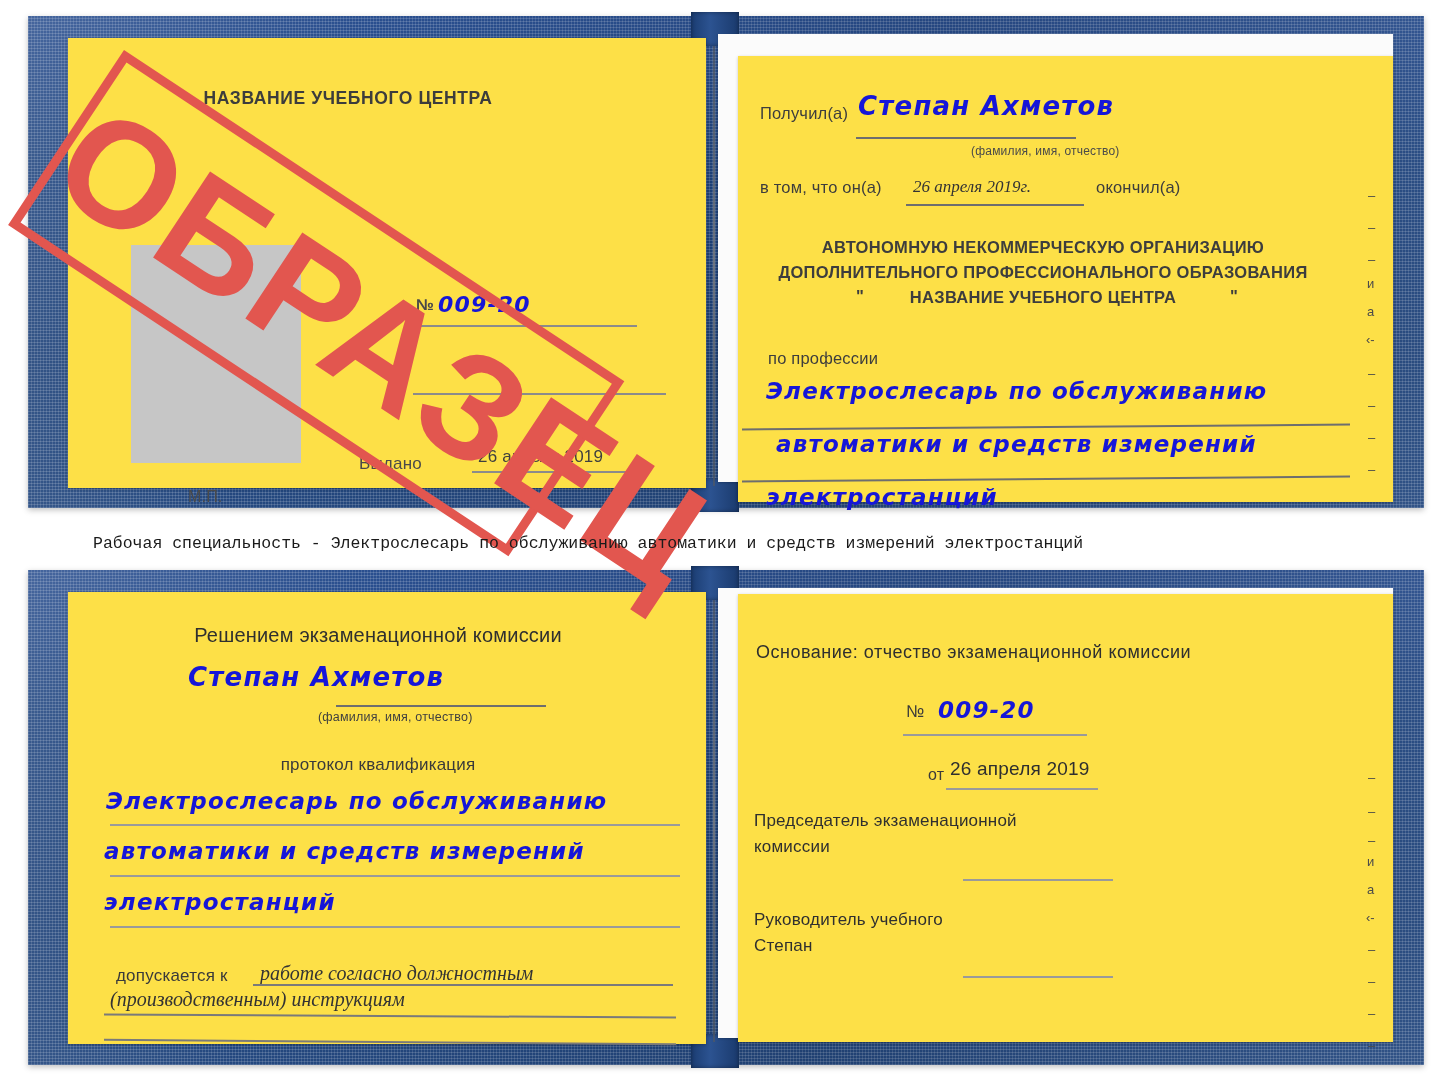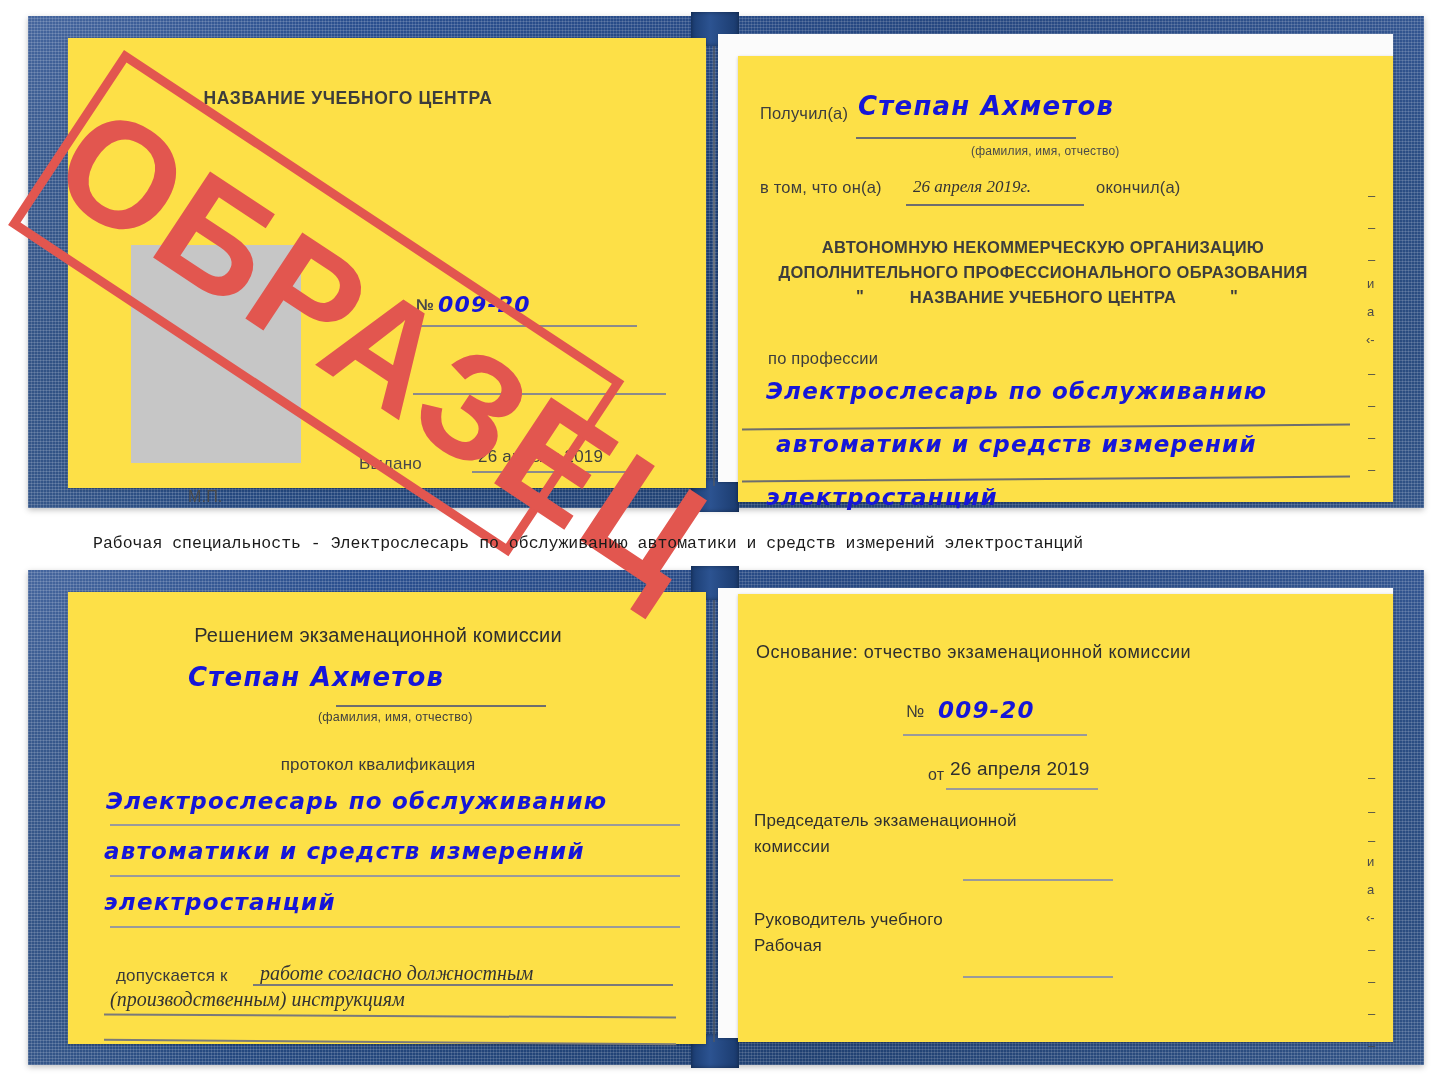--- a/index.html
+++ b/index.html
@@ -271,21 +271,21 @@
 
     <div class="t" style="left:190px; top:172px; font-size:16px; color:#3a3a3a;">от</div>
     <div class="t" style="left:212px; top:164px; font-size:19px; color:#2f2f2f;">26 апреля 2019</div>
     <div class="rule" style="left:208px; top:194px; width:152px; background:#9a9a9a;"></div>
 
     <div class="t" style="left:16px; top:217px; font-size:17px; color:#2f2f2f;">Председатель экзаменационной</div>
     <div class="t" style="left:16px; top:243px; font-size:17px; color:#2f2f2f;">комиссии</div>
     <div class="rule" style="left:225px; top:285px; width:150px; background:#9a9a9a; height:2px;"></div>
 
     <div class="t" style="left:16px; top:316px; font-size:17px; color:#2f2f2f;">Руководитель учебного</div>
-    <div class="t" style="left:16px; top:342px; font-size:17px; color:#2f2f2f;">Рабочая</div>
+    <div class="t" style="left:16px; top:342px; font-size:17px; color:#2f2f2f;">Степан</div>
     <div class="rule" style="left:225px; top:382px; width:150px; background:#9a9a9a; height:2px;"></div>
   </div>
 
   <div style="position:absolute; left:1338px; top:200px; width:30px; height:300px;">
     <div class="edge-mark" style="left:2px; top:0px;">–</div>
     <div class="edge-mark" style="left:2px; top:34px;">–</div>
     <div class="edge-mark" style="left:2px; top:63px;">–</div>
     <div class="edge-mark" style="left:1px; top:84px;">и</div>
     <div class="edge-mark" style="left:1px; top:112px;">а</div>
     <div class="edge-mark" style="left:0px; top:140px;">‹-</div>

